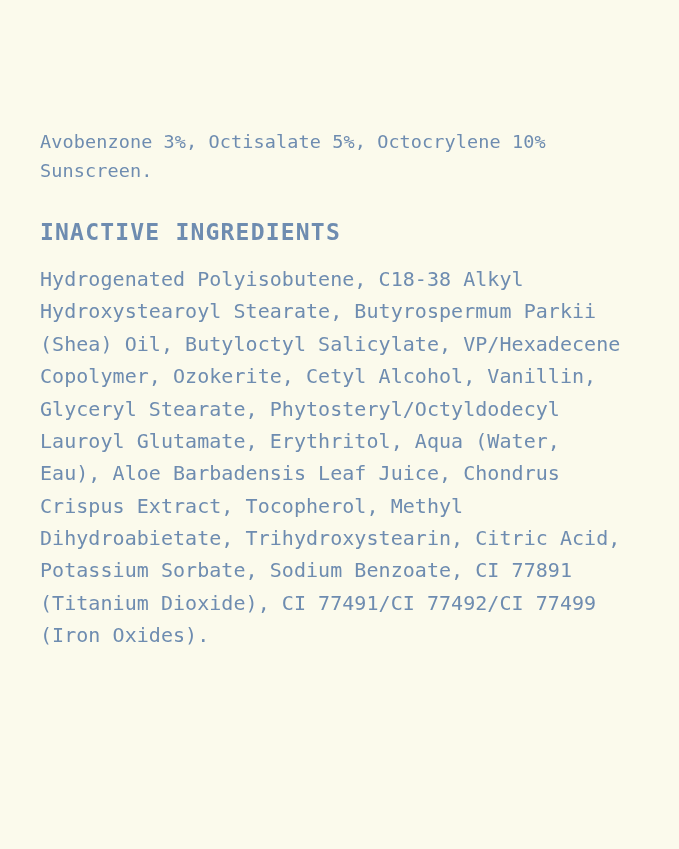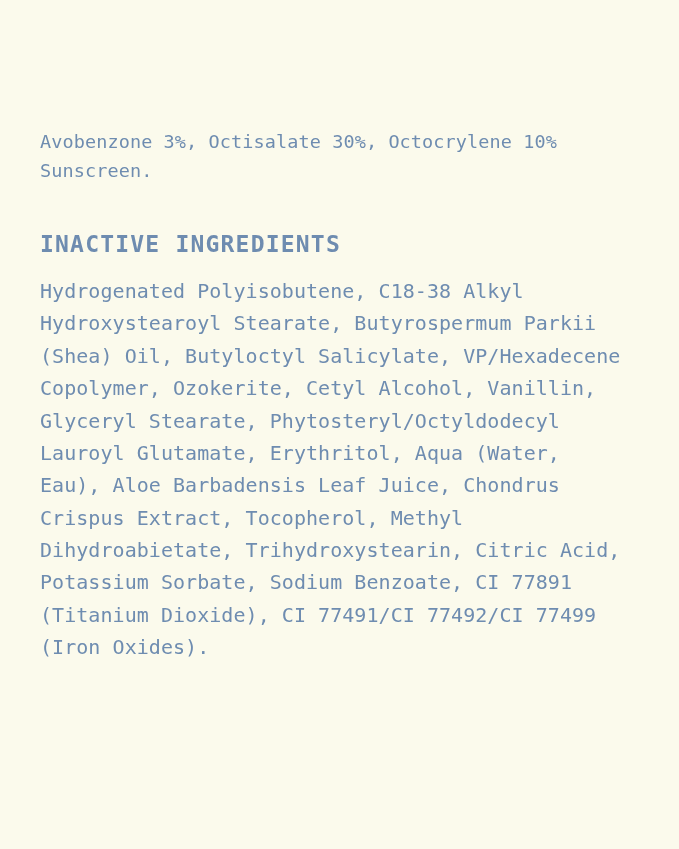--- a/index.html
+++ b/index.html
@@ -23,21 +23,21 @@
   .section-heading {
     font-family: "DejaVu Sans Mono", monospace;
     font-size: 23px;
     font-weight: bold;
     letter-spacing: 1.2px;
     color: #6e8cb0;
     margin: 0 0 16px 0;
     line-height: 1.2;
   }
   .section-heading.second {
-    margin-top: 46px;
+    margin-top: 34px;
   }
   .body-text {
     font-family: "DejaVu Sans Mono", monospace;
     font-size: 18.5px;
     color: #6e8cb0;
     line-height: 1.55;
     margin: 0;
     letter-spacing: 0.1px;
     max-width: 600px;
   }
@@ -47,19 +47,19 @@
     letter-spacing: 0.05px;
     max-width: 590px;
   }
 </style>
 </head>
 <body>
 
 <div class="page">
 
 
-  <p class="body-text">Avobenzone 3%, Octisalate 30%, Octocrylene 10% Sunscreen.</p>
+  <p class="body-text">Avobenzone 3%, Octisalate 5%, Octocrylene 10% Sunscreen.</p>
 
   <h2 class="section-heading second">INACTIVE INGREDIENTS</h2>
 
   <p class="body-text small">Hydrogenated Polyisobutene, C18-38 Alkyl Hydroxystearoyl Stearate, Butyrospermum Parkii (Shea) Oil, Butyloctyl Salicylate, VP/Hexadecene Copolymer, Ozokerite, Cetyl Alcohol, Vanillin, Glyceryl Stearate, Phytosteryl/Octyldodecyl Lauroyl Glutamate, Erythritol, Aqua (Water, Eau), Aloe Barbadensis Leaf Juice, Chondrus Crispus Extract, Tocopherol, Methyl Dihydroabietate, Trihydroxystearin, Citric Acid, Potassium Sorbate, Sodium Benzoate, CI 77891 (Titanium Dioxide), CI 77491/CI 77492/CI 77499 (Iron Oxides).</p>
 
 </div>
 
 </body></html>

